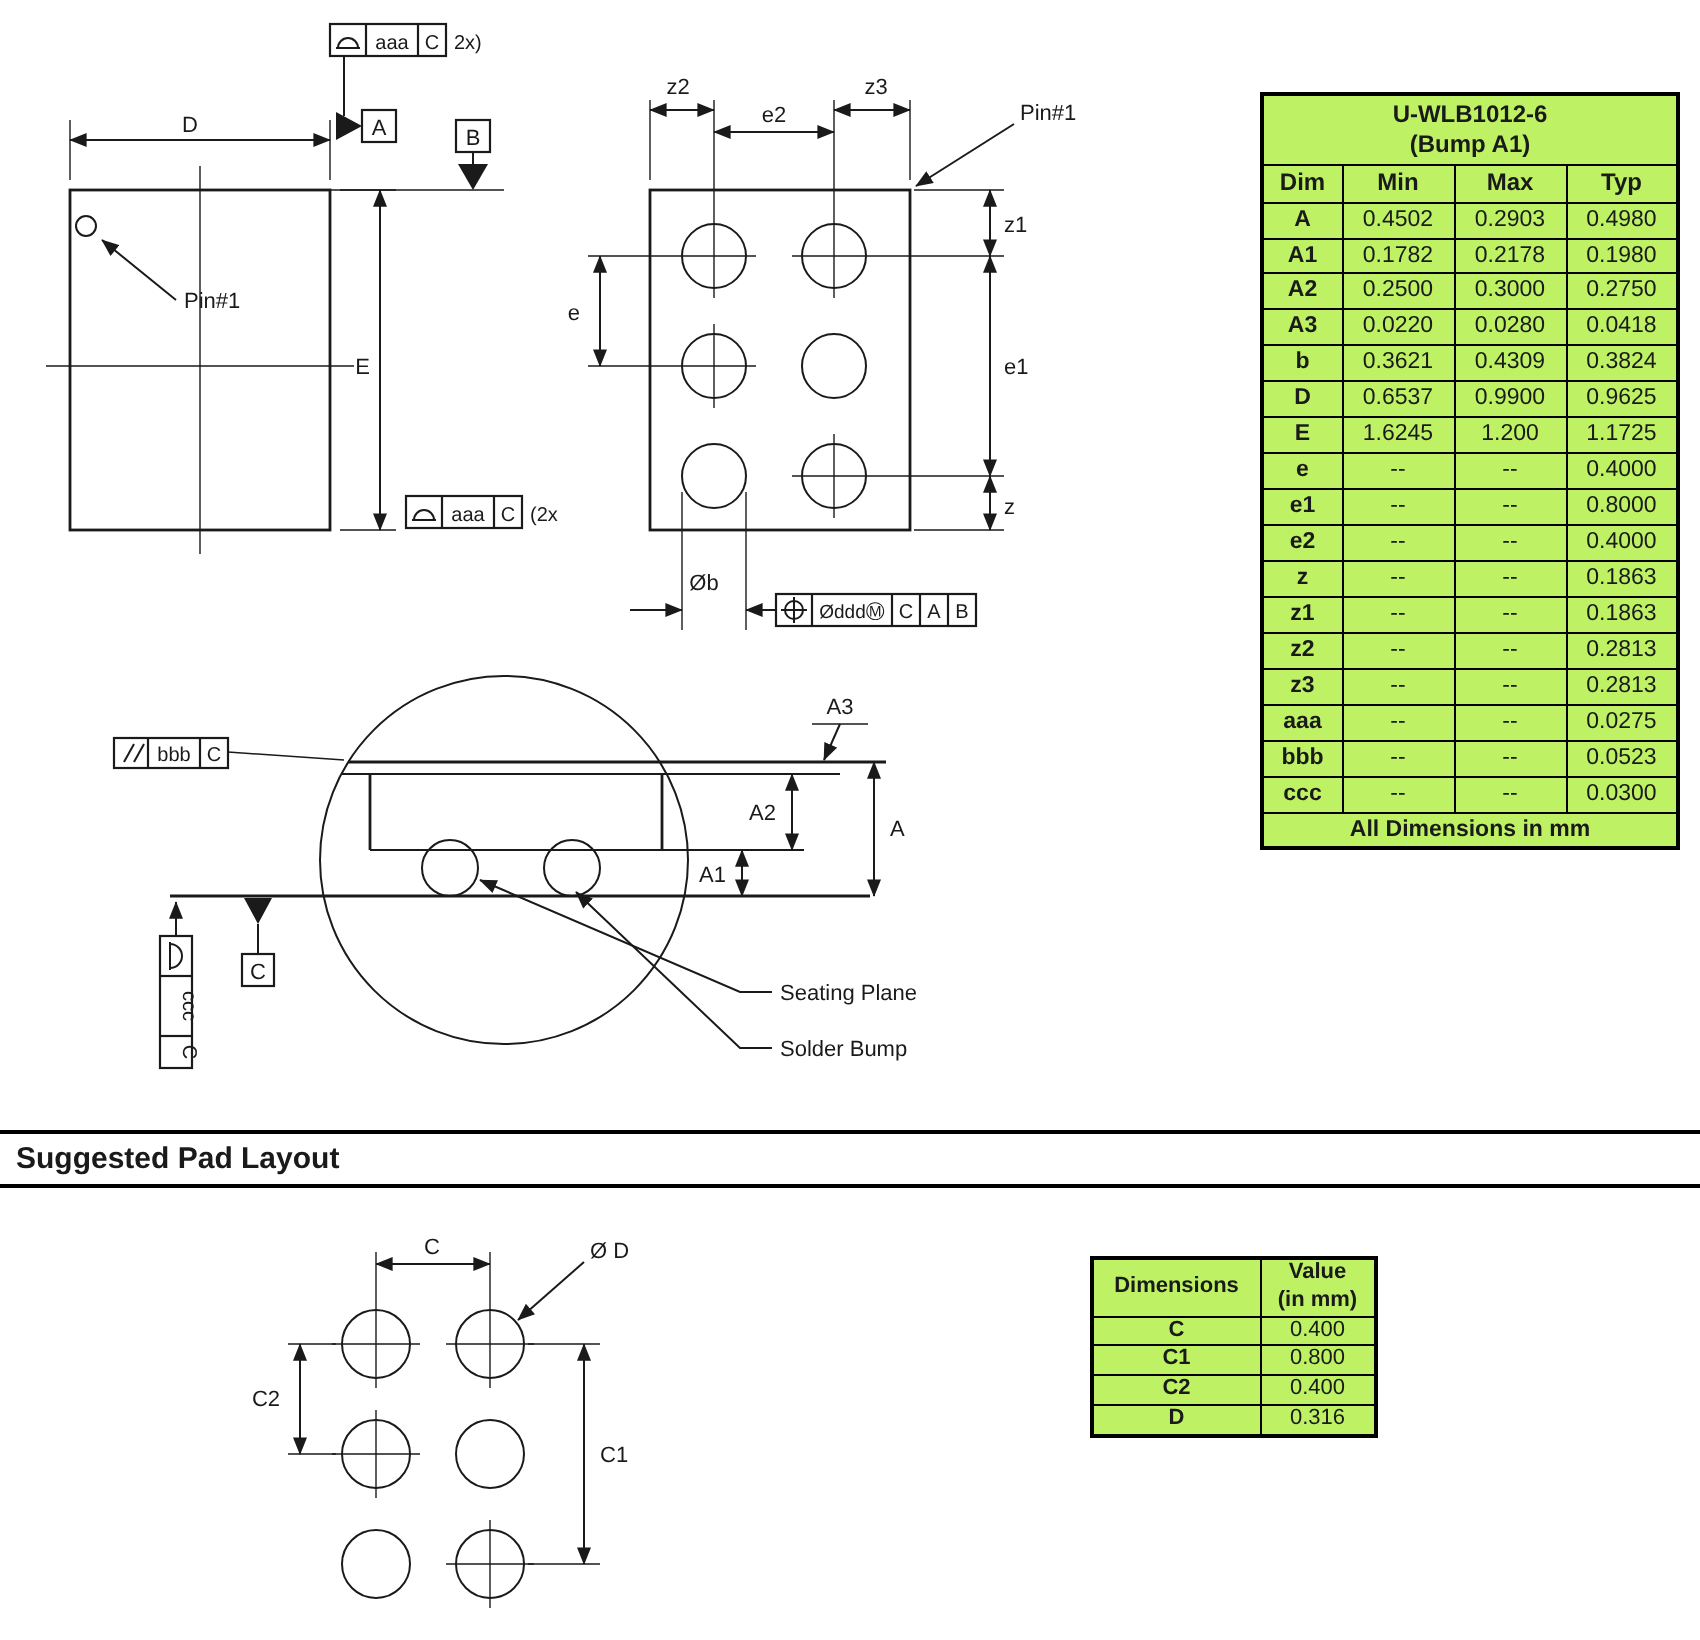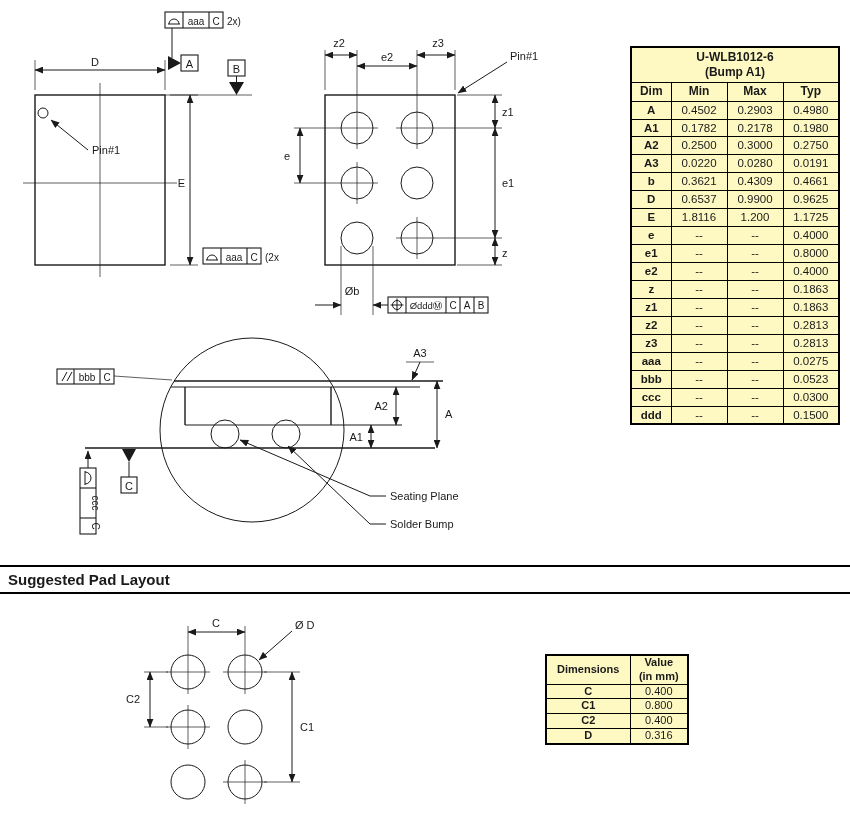--- a/index.html
+++ b/index.html
@@ -11,34 +11,34 @@
   svg text.ft { font-size:10px; }
   .ln { stroke:#1a1a1a; stroke-width:1.4; fill:none; }
   .md { stroke:#1a1a1a; stroke-width:1;   fill:none; }
   .tn { stroke:#1a1a1a; stroke-width:0.7; fill:none; }
   .fr { stroke:#1a1a1a; stroke-width:1.1; fill:none; }
   .fil{ fill:#1a1a1a; stroke:none; }
 
   .svg-main { position:absolute; left:0; top:0; }
   .svg-pad  { position:absolute; left:0; top:600px; }
 
-  table { border-collapse:collapse; background:#fef9c3; }
+  table { border-collapse:collapse; background:#bef264; }
   .dim-table { position:absolute; left:630px; top:46px; border:2px solid #000; }
   .dim-table td, .dim-table th { border:1px solid #000; text-align:center; font-size:11.5px; line-height:1.3; padding:1px 5px; }
   .dim-table .title-cell { font-weight:bold; font-size:12px; line-height:1.25; padding:2px 4px; }
   .dim-table th { font-weight:bold; font-size:12px; }
   .dim-table td.c0 { font-weight:bold; }
   .dim-table td.foot { font-weight:bold; }
   .w-dim { width:40px; } .w-num { width:56px; }
 
   .section-heading { position:absolute; left:0; top:565px; width:850px;
     border-top:2px solid #000; border-bottom:2px solid #000;
     padding:4px 0 4px 8px; font-size:15px; font-weight:bold; background:#fff; }
 
-  .pad-table { position:absolute; left:545px; top:654px; border:2px solid #000; }
+  .pad-table { position:absolute; left:545px; top:628px; border:2px solid #000; }
   .pad-table td, .pad-table th { border:1px solid #000; text-align:center; font-size:11px; line-height:1.25; padding:0 6px; }
   .pad-table th { font-weight:bold; }
   .pad-table td.c0 { font-weight:bold; }
   .w-pdim { width:84px; } .w-pval { width:58px; }
 </style>
 </head>
 <body>
 
 <div class="stage">
 
@@ -280,37 +280,37 @@
     <tr>
           <td class="c0">A2</td>
           <td>0.2500</td>
           <td>0.3000</td>
           <td>0.2750</td>
         </tr>
     <tr>
           <td class="c0">A3</td>
           <td>0.0220</td>
           <td>0.0280</td>
-          <td>0.0191</td>
+          <td>0.0418</td>
         </tr>
     <tr>
           <td class="c0">b</td>
           <td>0.3621</td>
           <td>0.4309</td>
-          <td>0.4661</td>
+          <td>0.3824</td>
         </tr>
     <tr>
           <td class="c0">D</td>
           <td>0.6537</td>
           <td>0.9900</td>
           <td>0.9625</td>
         </tr>
     <tr>
           <td class="c0">E</td>
-          <td>1.8116</td>
+          <td>1.6245</td>
           <td>1.200</td>
           <td>1.1725</td>
         </tr>
     <tr>
           <td class="c0">e</td>
           <td>--</td>
           <td>--</td>
           <td>0.4000</td>
         </tr>
     <tr>
@@ -361,25 +361,22 @@
           <td>--</td>
           <td>0.0523</td>
         </tr>
     <tr>
           <td class="c0">ccc</td>
           <td>--</td>
           <td>--</td>
           <td>0.0300</td>
         </tr>
     <tr>
-          <td class="c0">ddd</td>
-          <td>--</td>
-          <td>--</td>
-          <td>0.1500</td>
-        </tr>
+      <td colspan="4" class="foot">All Dimensions in mm</td>
+    </tr>
     </tbody>
   </table>
 
   <div class="section-heading">Suggested Pad Layout</div>
 
   <svg class="svg-pad" width="420" height="220" viewBox="0 0 420 220">
     <defs>
       <marker id="a2" viewBox="0 0 10 8" refX="9.5" refY="4" markerWidth="9" markerHeight="7" orient="auto-start-reverse">
         <path d="M0,0 L10,4 L0,8 z" fill="#1a1a1a"></path>
       </marker>

